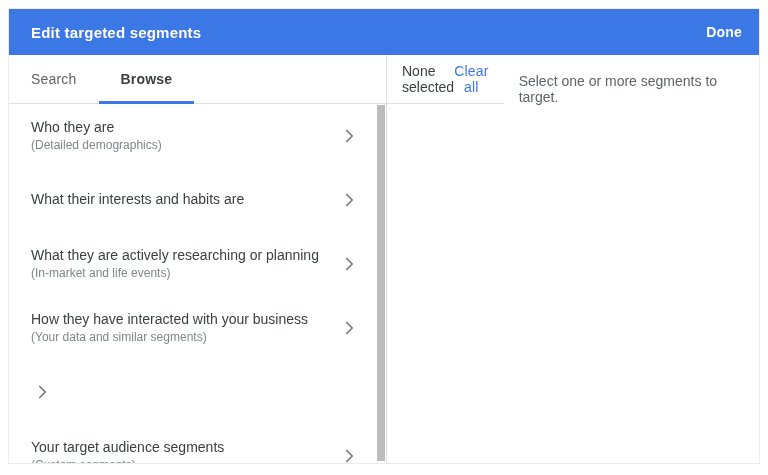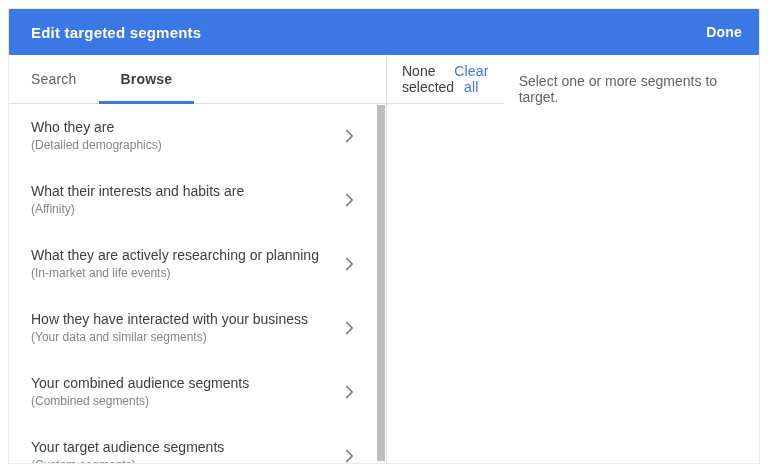--- a/index.html
+++ b/index.html
@@ -212,21 +212,20 @@
     <span class="chevron">
       <svg width="22" height="22" viewBox="0 0 24 24" aria-hidden="true">
         <path d="M9 5.5l6.5 6.5L9 18.5" fill="none" stroke="#757575" stroke-width="1.7"></path>
       </svg>
     </span>
   </div>
 
   <div class="segment-item">
     <div class="segment-text">
       <span class="segment-title">What their interests and habits are</span>
-      <span class="segment-subtitle">(Affinity)</span>
     </div>
     <span class="chevron">
       <svg width="22" height="22" viewBox="0 0 24 24" aria-hidden="true">
         <path d="M9 5.5l6.5 6.5L9 18.5" fill="none" stroke="#757575" stroke-width="1.7"></path>
       </svg>
     </span>
   </div>
 
   <div class="segment-item">
     <div class="segment-text">
@@ -246,24 +245,20 @@
       <span class="segment-subtitle">(Your data and similar segments)</span>
     </div>
     <span class="chevron">
       <svg width="22" height="22" viewBox="0 0 24 24" aria-hidden="true">
         <path d="M9 5.5l6.5 6.5L9 18.5" fill="none" stroke="#757575" stroke-width="1.7"></path>
       </svg>
     </span>
   </div>
 
   <div class="segment-item">
-    <div class="segment-text">
-      <span class="segment-title">Your combined audience segments</span>
-      <span class="segment-subtitle">(Combined segments)</span>
-    </div>
     <span class="chevron">
       <svg width="22" height="22" viewBox="0 0 24 24" aria-hidden="true">
         <path d="M9 5.5l6.5 6.5L9 18.5" fill="none" stroke="#757575" stroke-width="1.7"></path>
       </svg>
     </span>
   </div>
 
   <div class="segment-item">
     <div class="segment-text">
       <span class="segment-title">Your target audience segments</span>

